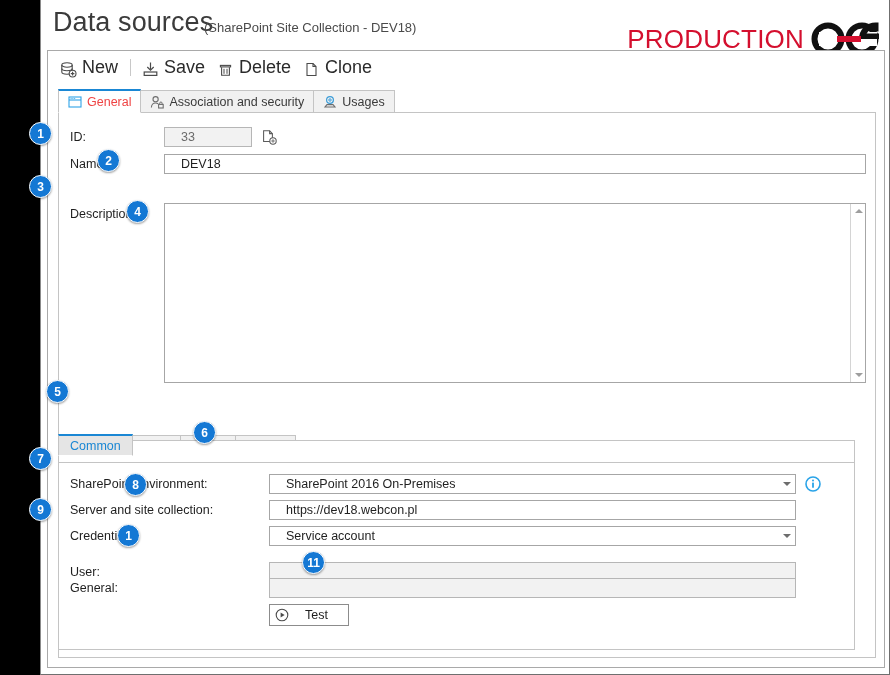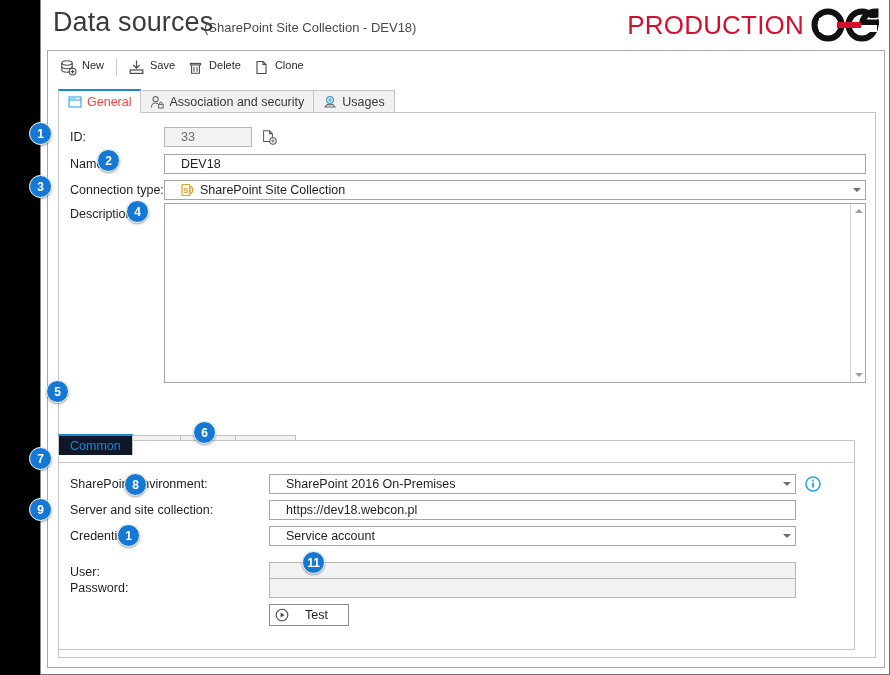--- a/index.html
+++ b/index.html
@@ -34,21 +34,21 @@
     font-size: 27px; color: #3b3b3b; font-weight: 400;
     letter-spacing: .1px;
     white-space: nowrap;
   }
   .app-subtitle {
     position: absolute; left: 163px; top: 20px;
     font-size: 13px; color: #4a4a4a;
     white-space: nowrap;
   }
   .brand {
-    position: absolute; right: 6px; top: 8px;
+    position: absolute; right: 6px; top: 22px;
     display: flex; align-items: center; gap: 5px;
   }
   .brand-text {
     font-size: 26px; letter-spacing: .2px;
     color: #d40f2e; font-weight: 400;
   }
   .brand-mark { display:block; }
 
   
   .content-panel {
@@ -61,23 +61,23 @@
 
   
   .toolbar {
     position: absolute; left: 0; top: 0;
     width: 100%; height: 32px;
     display: flex; align-items: center;
     padding-left: 8px; gap: 0px;
     background: #ffffff;
   }
   .tb-btn {
-    display: flex; align-items: flex-start; gap: 5px;
+    display: flex; align-items: flex-end; gap: 5px;
     padding: 3px 8px 3px 4px;
-    font-size: 11px; color: #2b2b2b;
+    font-size: 18px; color: #2b2b2b;
     cursor: default; white-space: nowrap;
   }
   .tb-sep {
     width: 1px; height: 17px; background: #c8c8c8;
     margin: 0 7px 0 4px;
   }
   .tb-icon { width: 17px; height: 17px; display:block; flex: 0 0 17px; }
 
   
   .tabstrip {
@@ -188,21 +188,21 @@
     height: 21px; min-width: 44px;
     display: flex; align-items: center; justify-content: center;
     padding: 0 11px;
     font-size: 12.5px; color: #3a3a3a;
     border: 1px solid #c4c4c4;
     background: #f1f1f1;
     margin-right: -1px;
     cursor: default; white-space: nowrap;
   }
   .env-tab.active {
-    background: #0f172a;
+    background: #e5e5e5;
     color: #1a87d4;
     border-top: 2px solid #1a87d4;
     border-bottom: 1px solid #ffffff;
     height: 22px; z-index: 3;
   }
   .env-panel {
     position: absolute;
     left: 10px; top: 389px;
     width: 797px; height: 210px;
     border: 1px solid #c4c4c4;
@@ -353,34 +353,20 @@
             <circle cx="12" cy="12" r="3.2" fill="#ffffff" stroke="#5a5a5a" stroke-width="1.05"></circle>
             <circle cx="12" cy="12" r="1.1" fill="none" stroke="#5a5a5a" stroke-width=".9"></circle>
           </svg>
         </div>
 
         <div class="row" style="left:11px; top:41px; width:796px;">
           <span class="lbl" style="width:94px;">Name:</span>
           <span class="fld" style="flex:1 1 auto;" title="">DEV18</span>
         </div>
 
-        <div class="row" style="left:11px; top:67px; width:796px;">
-          <span class="lbl" style="width:94px;">Connection type:</span>
-          <span class="fld combo" style="flex:1 1 auto;">
-            <svg style="width:14px;height:14px;margin-right:5px;display:block;flex:0 0 14px;" viewBox="0 0 14 14">
-              <rect x="1" y="1.5" width="8" height="11" rx="1" fill="#ffffff" stroke="#d9a227" stroke-width="1.2"></rect>
-              <text x="5" y="10" font-size="8" font-family="Liberation Sans, sans-serif" font-weight="bold" fill="#d9a227" text-anchor="middle">S</text>
-              <path d="M9 3.2 a4 4 0 0 1 0 7.6 z" fill="#ffffff" stroke="#d9a227" stroke-width="1.2"></path>
-            </svg>
-            <span>SharePoint Site Collection</span>
-            <span class="combo-arrow">
-                <span class="caret"></span>
-              </span>
-          </span>
-        </div>
 
         <div class="row" style="left:11px; top:94px;">
           <span class="lbl">Description:</span>
         </div>
         <div class="desc-box" style="left:105px; top:90px; width:702px; height:180px;">
           <div class="desc-area"></div>
           <div class="desc-scroll">
             <div class="sb-arrow up">
                 <span class="tri-up"></span>
               </div>
@@ -430,21 +416,21 @@
                 </span>
             </span>
           </div>
 
           <div class="row" style="left:11px; top:89px; width:775px;margin-top:10px;">
             <span class="lbl" style="width:199px;">User:</span>
             <span class="fld disabled" style="width:527px;"></span>
           </div>
 
           <div class="row" style="left:11px; top:115px; width:775px;">
-            <span class="lbl" style="width:199px;">Password:</span>
+            <span class="lbl" style="width:199px;">General:</span>
             <span class="fld disabled" style="width:527px;"></span>
           </div>
 
           <div class="test-btn" style="left:210px; top:141px;">
             <svg class="test-icon" viewBox="0 0 14 14">
               <circle cx="7" cy="7" r="5.8" fill="none" stroke="#4a4a4a" stroke-width="1.1"></circle>
               <path d="M5.6 4.4 l4 2.6 l-4 2.6 z" fill="#4a4a4a"></path>
             </svg>
             <span class="test-label">Test</span>
           </div>

